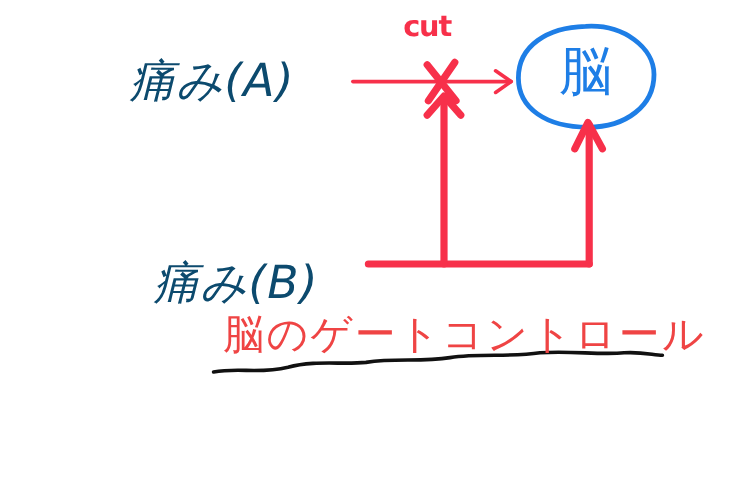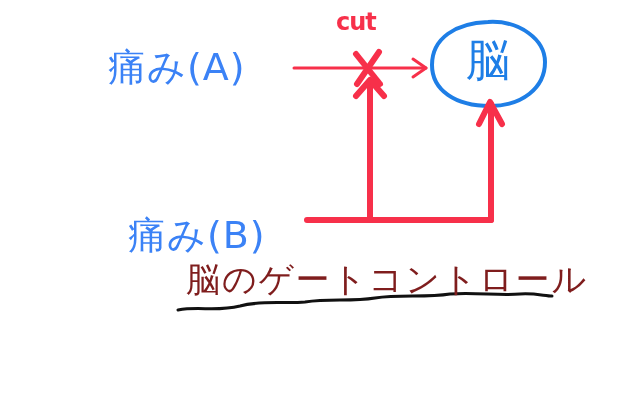--- a/index.html
+++ b/index.html
@@ -1,22 +1,22 @@
 <!DOCTYPE html>
 <html><head>
   <meta charset="utf-8">
   <style>
     html, body { margin: 0; padding: 0; background: #ffffff; }
     body { width: 620px; height: 420px; position: relative; overflow: hidden; font-family: "DejaVu Sans", sans-serif; }
     .canvas { position: absolute; left: 0; top: 0; width: 620px; height: 420px; }
     .label { position: absolute; white-space: nowrap; line-height: 1; text-align: right; }
-    .pain { color: #3b82f6; font-size: 38px; font-weight: normal; letter-spacing: 1px; }
+    .pain { color: #0c4a6e; font-size: 38px; font-weight: normal; letter-spacing: 1px; font-style: italic; }
     .cut { color: #f7304a; font-size: 24px; font-weight: bold; letter-spacing: -1px; }
     .brain-text { color: #1e7ee6; font-size: 44px; }
-    .title { color: #7f1d1d; font-size: 34px; letter-spacing: 2px; }
+    .title { color: #ef4444; font-size: 34px; letter-spacing: 2px; }
   </style>
 </head>
 <body>
 
 <svg class="canvas" width="620" height="420" viewBox="0 0 620 420" xmlns="http://www.w3.org/2000/svg">
 
   <g stroke="#f7304a" stroke-linecap="round" stroke-linejoin="round" fill="none">
     <line x1="294" y1="68" x2="426" y2="68" stroke-width="3"></line>
     <polyline points="413,59 426,68 413,77" stroke-width="3"></polyline>
   </g>

